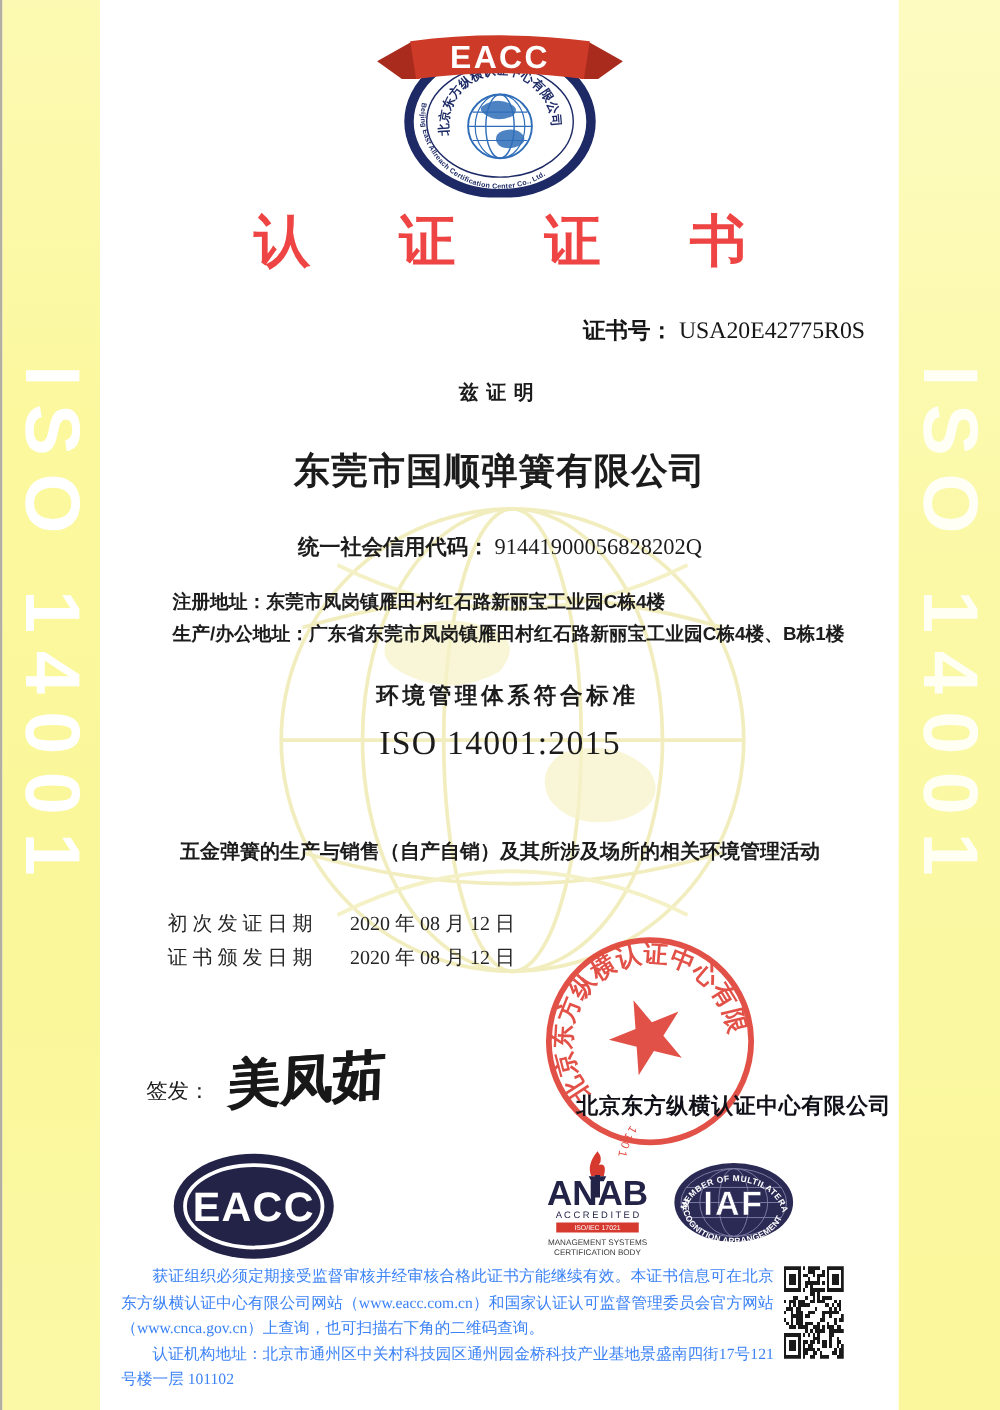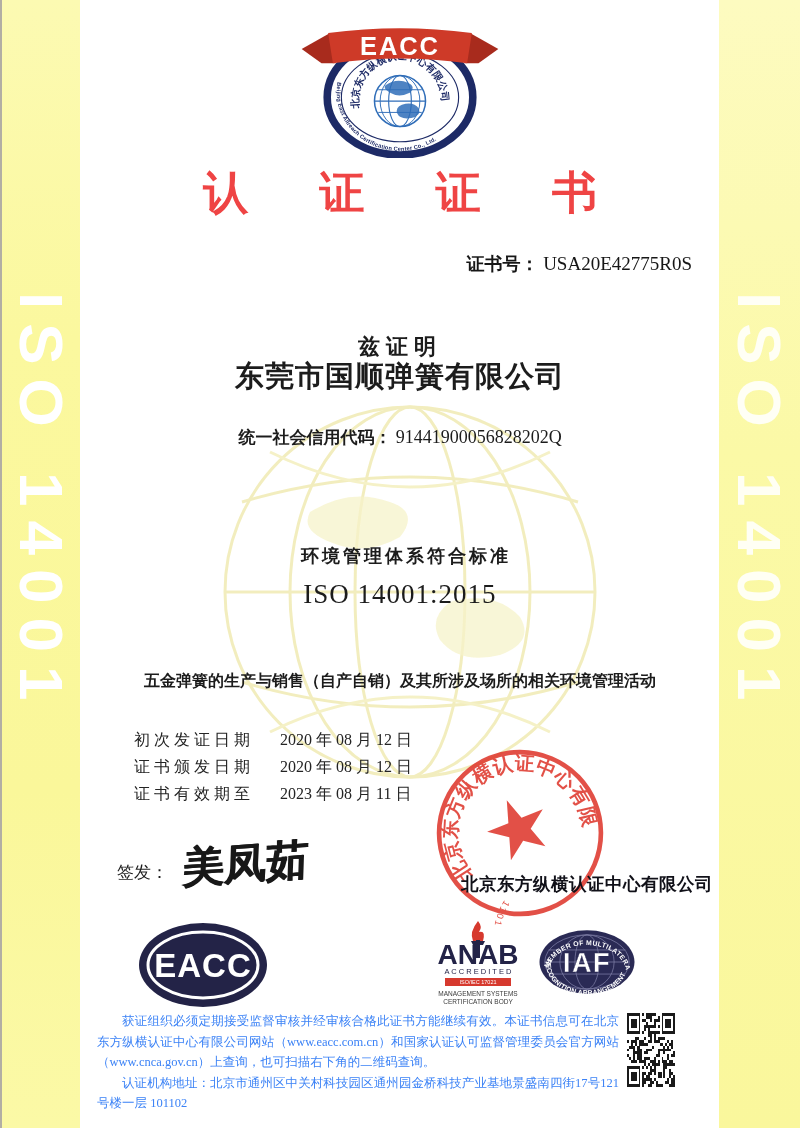--- a/index.html
+++ b/index.html
@@ -18,21 +18,21 @@
         transform:rotate(90deg);transform-origin:top left;line-height:70px;}
   .side-label.left{left:76px;top:292px;}
   .side-label.right{left:794px;top:292px;color:rgba(255,255,255,0.88);}
 
   
   .watermark{left:160px;top:392px;width:500px;height:400px;opacity:.9;}
 
   .title{top:163px;font-size:45px;font-weight:bold;color:#ef4444;letter-spacing:30px;text-indent:30px;}
   .cert-line{right:108px;top:252px;font-size:19px;color:#161616;}
   .cert-line .lbl{font-weight:bold;font-family:"Liberation Sans",sans-serif;font-size:18px;}
-  .certify{top:332px;font-size:22px;font-weight:bold;letter-spacing:6px;font-family:"Liberation Sans",sans-serif;}
+  .certify{top:304px;font-size:16px;font-weight:bold;letter-spacing:6px;font-family:"Liberation Sans",sans-serif;}
   .company{top:357px;font-size:29px;font-weight:bold;letter-spacing:1px;font-family:"Liberation Sans",sans-serif;}
   .credit{top:426px;font-size:17px;}
   .credit .lbl{font-weight:bold;font-family:"Liberation Sans",sans-serif;}
   .credit .val{font-size:18px;}
   .addresses{left:138px;top:469px;width:570px;font-size:15px;font-weight:bold;line-height:26px;
         font-family:"Liberation Sans",sans-serif;}
   .std-heading{top:544px;font-size:18px;font-weight:bold;letter-spacing:3px;font-family:"Liberation Sans",sans-serif;margin-left:12px;}
   .standard{top:579px;font-size:27px;letter-spacing:1px;}
   .scope-heading{top:635px;font-size:18px;font-weight:bold;letter-spacing:2px;font-family:"Liberation Sans",sans-serif;}
   .scope{top:671px;font-size:16px;font-weight:bold;font-family:"Liberation Sans",sans-serif;}
@@ -122,33 +122,38 @@
     <span class="lbl">证书号：</span>
     <span>USA20E42775R0S</span>
   </div>
 
   <div class="abs center certify">兹证明</div>
   <div class="abs center company">东莞市国顺弹簧有限公司</div>
   <div class="abs center credit">
     <span class="lbl">统一社会信用代码：</span>
     <span class="val">91441900056828202Q</span>
   </div>
+  <div class="abs addresses">
+    <div>
+      <span>注册地址：</span><span>东莞市凤岗镇雁田村红石路新丽宝工业园C栋4楼</span>
+    </div>
+    <div>
+      <span>生产/办公地址：</span><span>广东省东莞市凤岗镇雁田村红石路新丽宝工业园C栋4楼、B栋1楼</span>
+    </div>
+  </div>
   <div class="abs center std-heading">环境管理体系符合标准</div>
   <div class="abs center standard">ISO 14001:2015</div>
   <div class="abs center scope">五金弹簧的生产与销售（自产自销）及其所涉及场所的相关环境管理活动</div>
 
   <div class="abs dates">
     <div class="row">
       <span class="dlbl">初次发证日期</span><span class="dval">2020 年 08 月 12 日</span>
     </div>
     <div class="row">
       <span class="dlbl">证书颁发日期</span><span class="dval">2020 年 08 月 12 日</span>
-    </div>
-    <div class="row">
-      <span class="dlbl">证书有效期至</span><span class="dval">2023 年 08 月 11 日</span>
     </div>
   </div>
 
   <div class="abs sig-label">签发：</div>
   <div class="abs sig-name">美凤茹</div>
 
   <svg class="abs seal" viewBox="0 0 200 200">
     <defs>
       <path id="seal-ring-arc" d="M 36.1,123.3 A 68 68 0 1 1 163.9,123.3"></path>
       <path id="seal-num-arc" d="M 57.6,160.6 A 74 74 0 1 0 142.4,160.6"></path>

